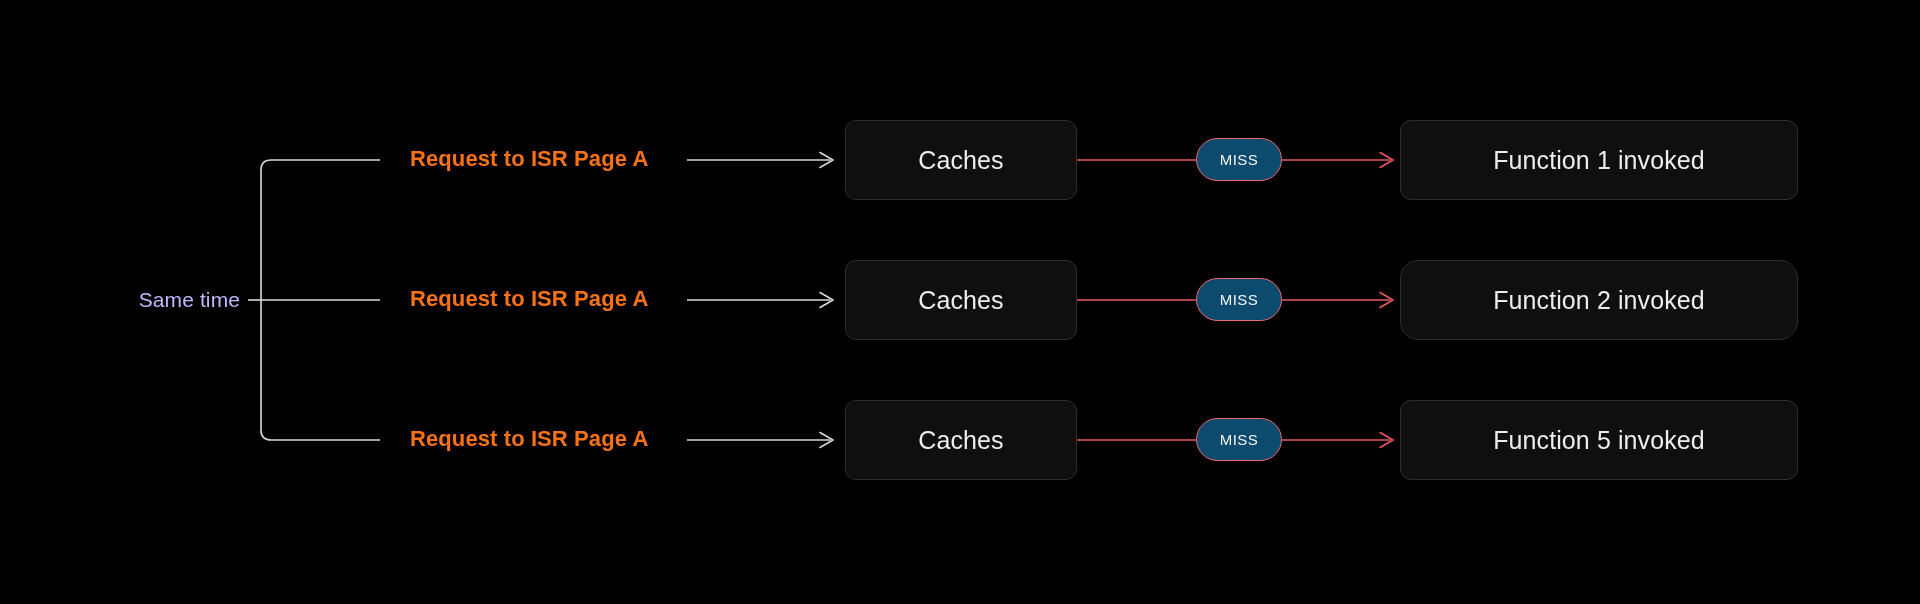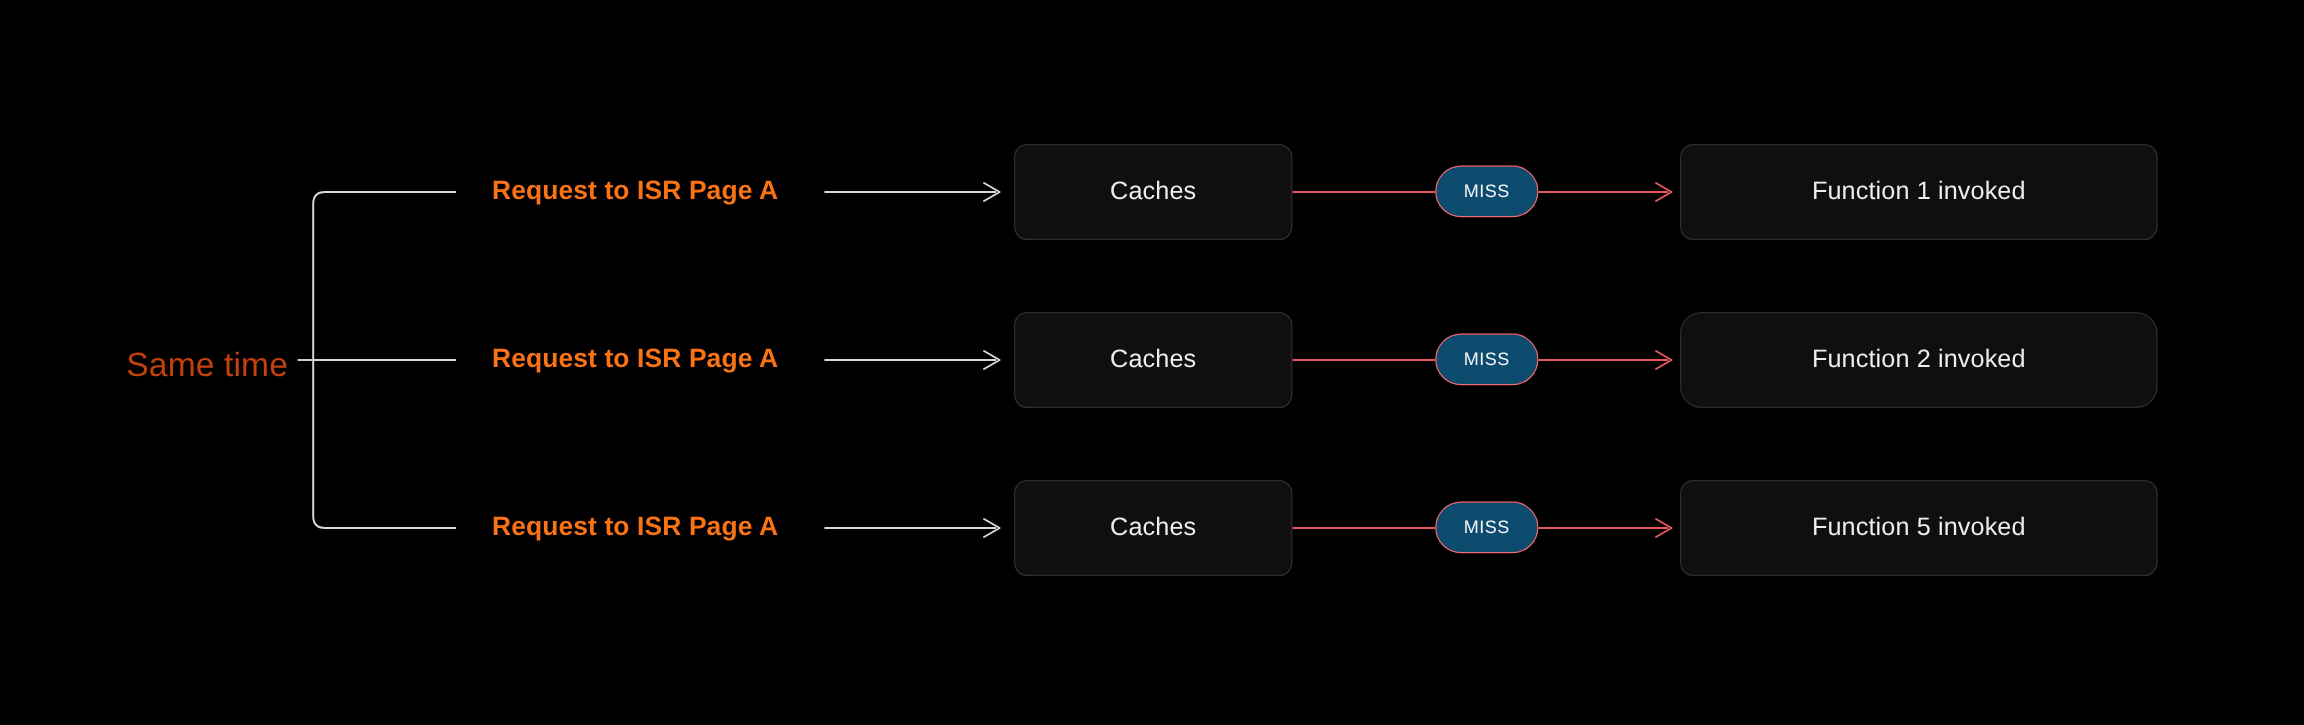--- a/index.html
+++ b/index.html
@@ -32,23 +32,23 @@
     height: 604px;
     pointer-events: none;
   }
 
   
   .same-time-label {
     position: absolute;
     left: 0;
     width: 240px;
     text-align: right;
-    font-size: 28px;
+    font-size: 21px;
     font-weight: 400;
-    color: #c2410c;
+    color: #c4b5fd;
     letter-spacing: 0.1px;
     white-space: nowrap;
   }
 
   
   .request-label {
     position: absolute;
     left: 410px;
     font-size: 22px;
     font-weight: 700;
@@ -62,21 +62,21 @@
     position: absolute;
     height: 80px;
     box-sizing: border-box;
     background: #0f0f0f;
     border: 1px solid #2e2e2e;
     border-radius: 11px;
     display: flex;
     align-items: center;
     justify-content: center;
     color: #ededed;
-    font-size: 21px;
+    font-size: 25px;
     font-weight: 400;
     letter-spacing: 0.1px;
     white-space: nowrap;
   }
   .cache-box {
     left: 845px;
     width: 232px;
   }
   .function-box {
     left: 1400px;

